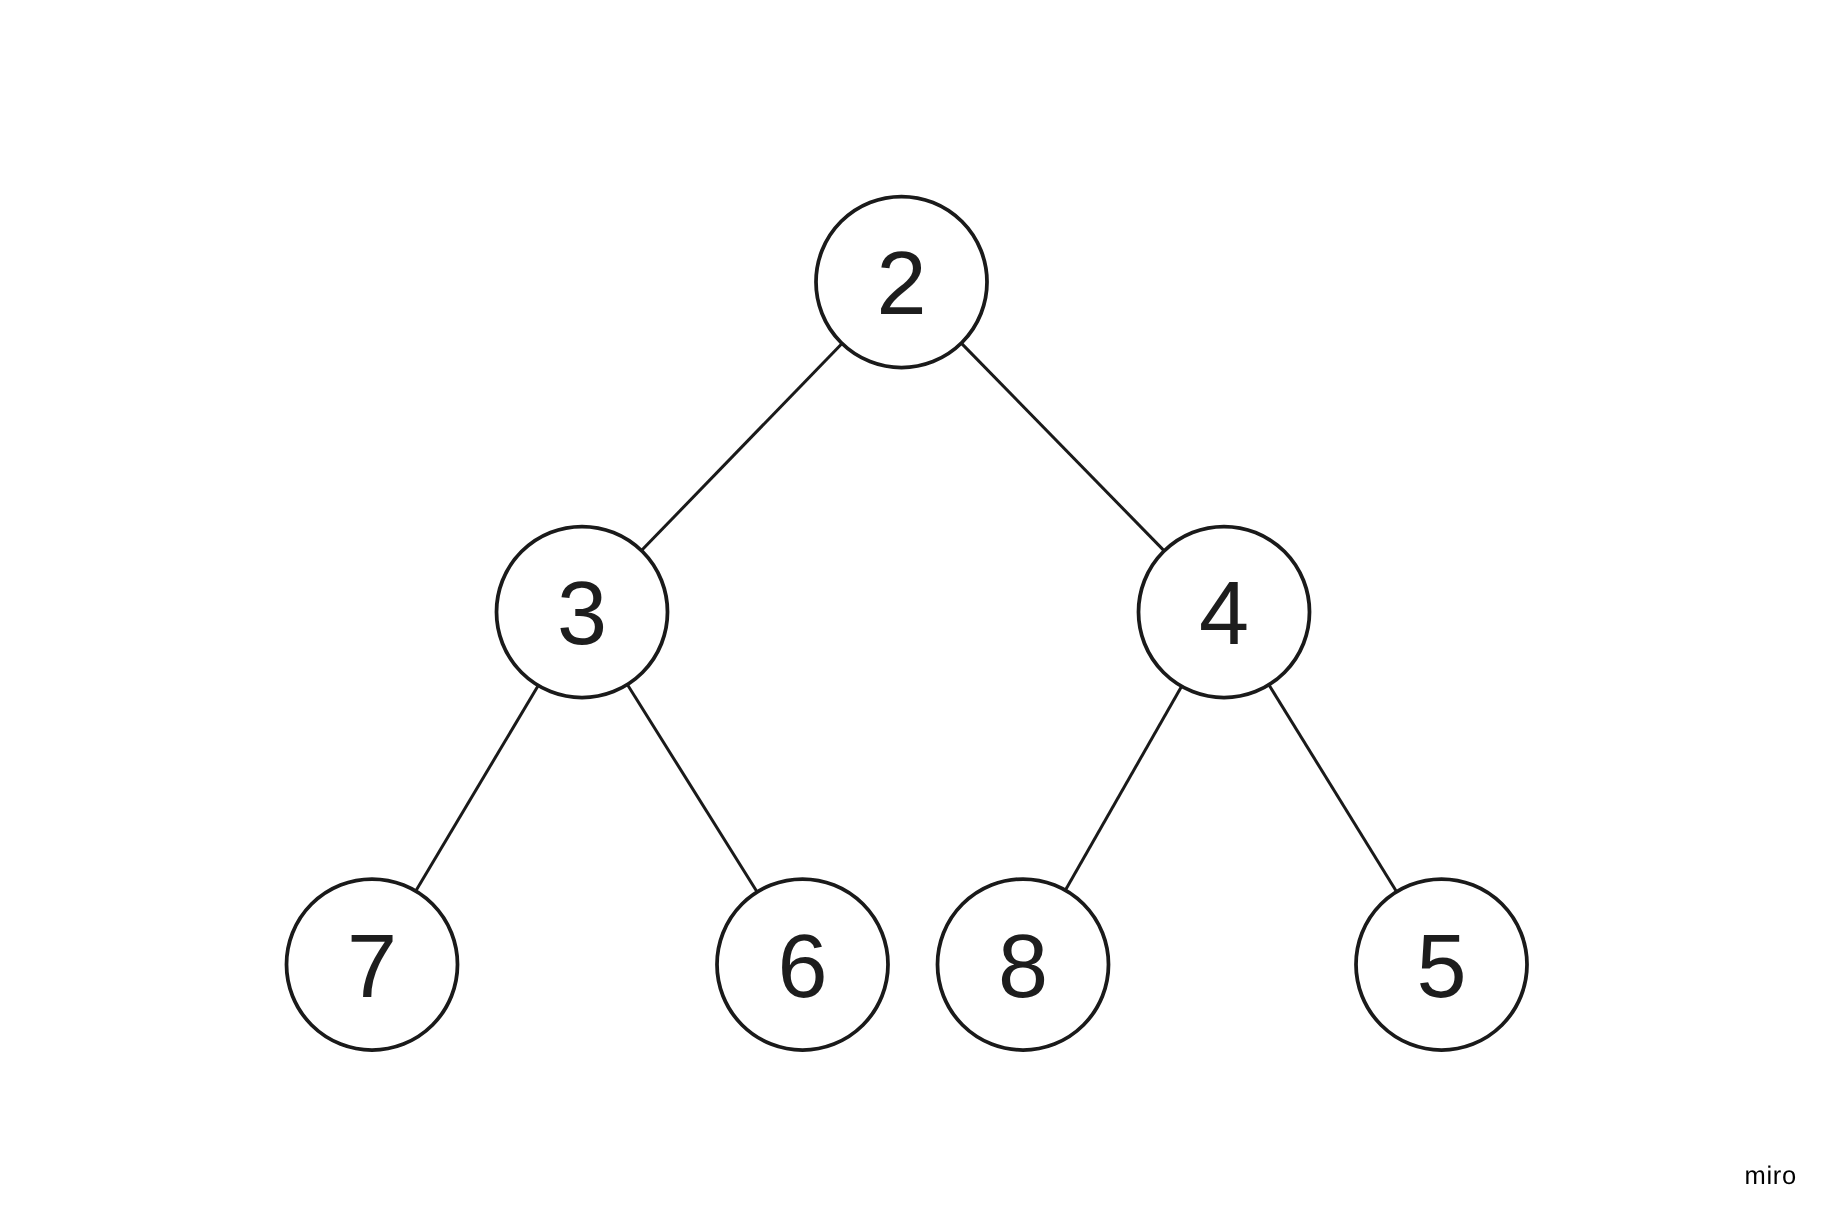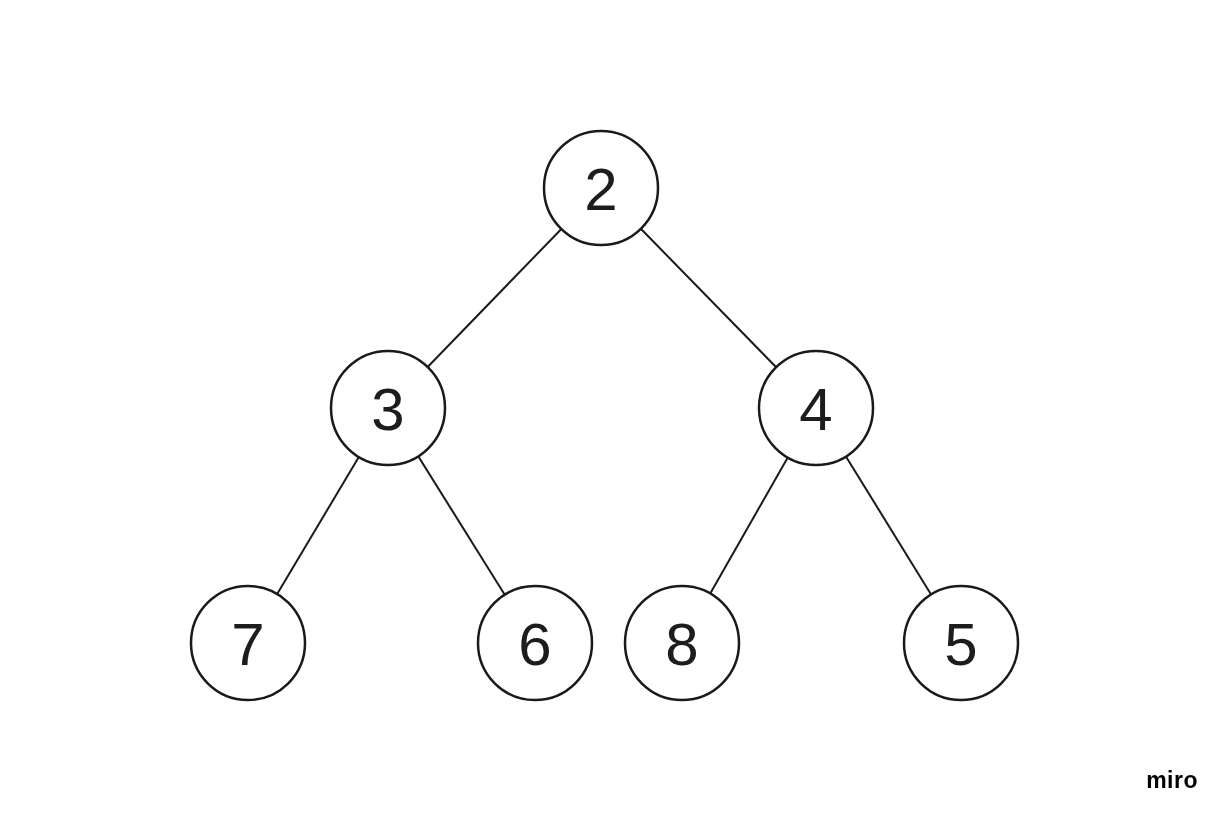--- a/index.html
+++ b/index.html
@@ -26,22 +26,22 @@
   .tree-svg text {
     font-family: "Liberation Sans", "DejaVu Sans", sans-serif;
     font-size: 60px;
     text-anchor: middle;
     user-select: none;
   }
   .watermark {
     position: absolute;
     right: 26px;
     bottom: 22px;
-    font-size: 23px;
-    font-weight: 700;
+    font-size: 17px;
+    font-weight: 400;
     letter-spacing: 0.5px;
     user-select: none;
   }
 </style>
 </head>
 <body>
 
 <div class="board">
   <svg class="tree-svg" viewBox="0 0 1224 816" xmlns="http://www.w3.org/2000/svg">
       <line x1="561.3516775369595" y1="228.9513189759104" x2="427.64832246304053" y2="367.0486810240896" stroke="#1a1a1a" stroke-width="2"></line>

